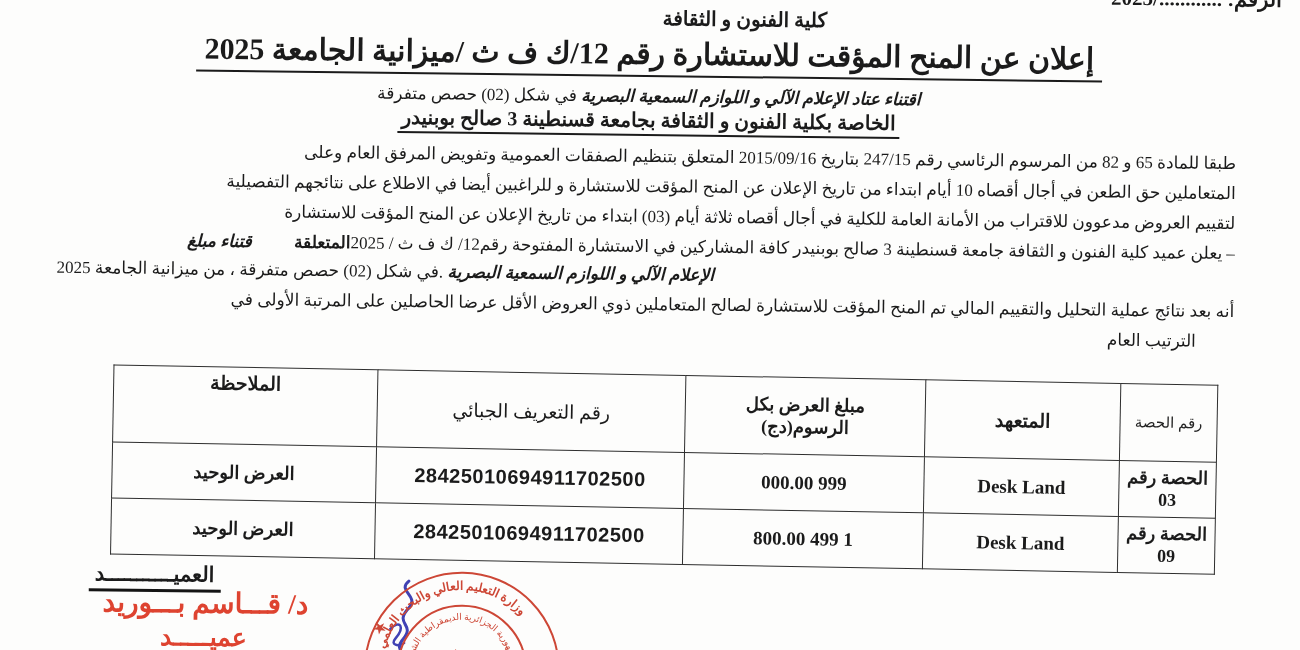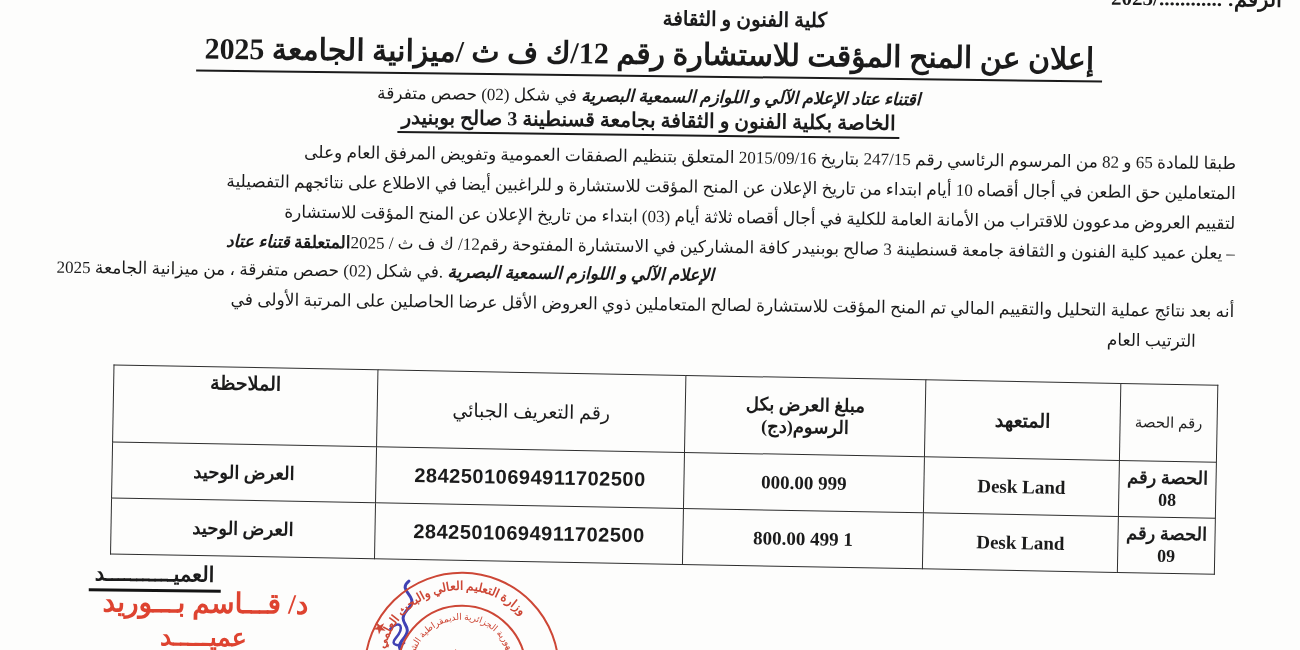--- a/index.html
+++ b/index.html
@@ -16,21 +16,21 @@
   .subject{position:absolute;top:86px;left:0;right:0;text-align:center;direction:rtl;font-size:17px;white-space:nowrap;}
   .subject .it{font-weight:bold;font-style:italic;}
   .beneficiary-wrap{position:absolute;top:108px;left:0;right:0;text-align:center;direction:rtl;}
   .beneficiary{display:inline-block;font-size:20px;font-weight:bold;border-bottom:2px solid #1b1b1b;
                padding:0 4px 2px;white-space:nowrap;}
 
   .bline{position:absolute;left:60px;right:62px;direction:rtl;text-align:right;font-size:17px;
          white-space:nowrap;}
   .b1{top:146px;} .b2{top:176px;} .b3{top:206px;} .b4{top:236px;}
   .b5{top:264px;text-align:left;} .b6{top:294px;} .b7{top:324px;right:100px;}
-  .bold{font-weight:bold;} .boldit{font-weight:bold;font-style:italic;}
+  .bold{font-weight:bold;margin-left:38px;} .boldit{font-weight:bold;font-style:italic;}
 
   .table-wrap{position:absolute;left:118px;top:371px;transform:rotate(0.35deg);transform-origin:0 0;}
   table{border-collapse:collapse;direction:rtl;table-layout:fixed;width:1104px;}
   td,th{border:1.5px solid #2e2e2e;padding:2px 4px;vertical-align:middle;overflow:hidden;}
   tr.hdr{height:77px;} tr.row{height:56px;}
   th{font-weight:normal;}
   .h-lot{width:97px;font-size:15px;color:#242424;}
   .h-contractor{width:195px;font-weight:bold;font-size:19px;}
   .h-amount{width:240px;font-weight:bold;font-size:18px;}
   .h-amount div{max-width:165px;margin:0 auto;line-height:1.25;}
@@ -69,39 +69,39 @@
     <span class="it">اقتناء عتاد الإعلام الآلي و اللوازم السمعية البصرية</span><span> في شكل (02) حصص متفرقة</span>
   </div>
 
   <div class="beneficiary-wrap">
     <span class="beneficiary">الخاصة بكلية الفنون و الثقافة بجامعة قسنطينة 3 صالح بوبنيدر</span>
   </div>
 
   <div class="bline b1">طبقا للمادة 65 و 82 من المرسوم الرئاسي رقم 247/15 بتاريخ 2015/09/16 المتعلق بتنظيم الصفقات العمومية وتفويض المرفق العام وعلى</div>
   <div class="bline b2">المتعاملين حق الطعن في أجال أقصاه 10 أيام ابتداء من تاريخ الإعلان عن المنح المؤقت للاستشارة و للراغبين أيضا في الاطلاع على نتائجهم التفصيلية</div>
   <div class="bline b3">لتقييم العروض مدعوون للاقتراب من الأمانة العامة للكلية في أجال أقصاه ثلاثة أيام (03) ابتداء من تاريخ الإعلان عن المنح المؤقت للاستشارة</div>
-  <div class="bline b4"><span>– يعلن عميد كلية الفنون و الثقافة جامعة قسنطينة 3 صالح بوبنيدر كافة المشاركين في الاستشارة المفتوحة رقم12/ ك ف ث / 2025</span><span class="bold">المتعلقة</span><span class="boldit"> قتناء عتاد</span></div>
+  <div class="bline b4"><span>– يعلن عميد كلية الفنون و الثقافة جامعة قسنطينة 3 صالح بوبنيدر كافة المشاركين في الاستشارة المفتوحة رقم12/ ك ف ث / 2025</span><span class="bold">المتعلقة</span><span class="boldit"> قتناء مبلغ</span></div>
   <div class="bline b5"><span class="boldit">الإعلام الآلي و اللوازم السمعية البصرية</span><span> .في شكل (02) حصص متفرقة ، من ميزانية الجامعة 2025</span></div>
   <div class="bline b6">أنه بعد نتائج عملية التحليل والتقييم المالي تم المنح المؤقت للاستشارة لصالح المتعاملين ذوي العروض الأقل عرضا الحاصلين على المرتبة الأولى في</div>
   <div class="bline b7">الترتيب العام</div>
 
   <div class="table-wrap">
     <table>
       <tbody>
           <tr class="hdr">
         <th class="h-lot">رقم الحصة</th>
         <th class="h-contractor">المتعهد</th>
         <th class="h-amount">
               <div>مبلغ العرض بكل الرسوم(دج)</div>
             </th>
         <th class="h-nif">رقم التعريف الجبائي</th>
         <th class="h-note">الملاحظة</th>
       </tr>
       <tr class="row">
-        <td class="c-lot"><span>الحصة رقم</span><br><span>08</span></td>
+        <td class="c-lot"><span>الحصة رقم</span><br><span>03</span></td>
         <td class="c-contractor">Desk Land</td>
         <td class="c-amount">999 000.00</td>
         <td class="c-nif">28425010694911702500</td>
         <td class="c-note">العرض الوحيد</td>
       </tr>
       <tr class="row">
         <td class="c-lot"><span>الحصة رقم</span><br><span>09</span></td>
         <td class="c-contractor">Desk Land</td>
         <td class="c-amount">1 499 800.00</td>
         <td class="c-nif">28425010694911702500</td>

